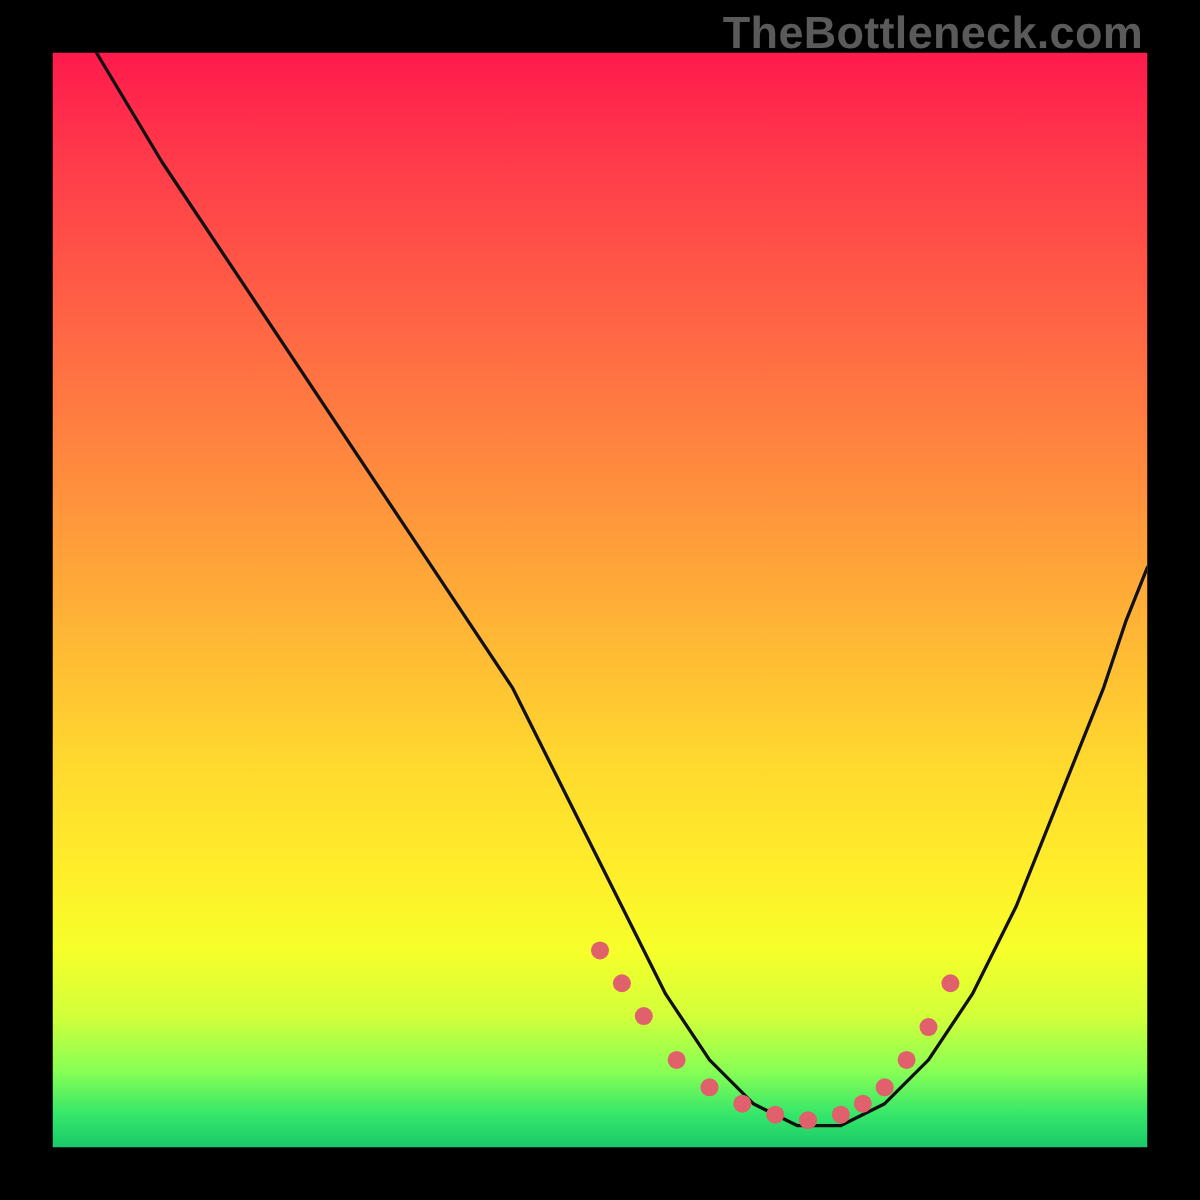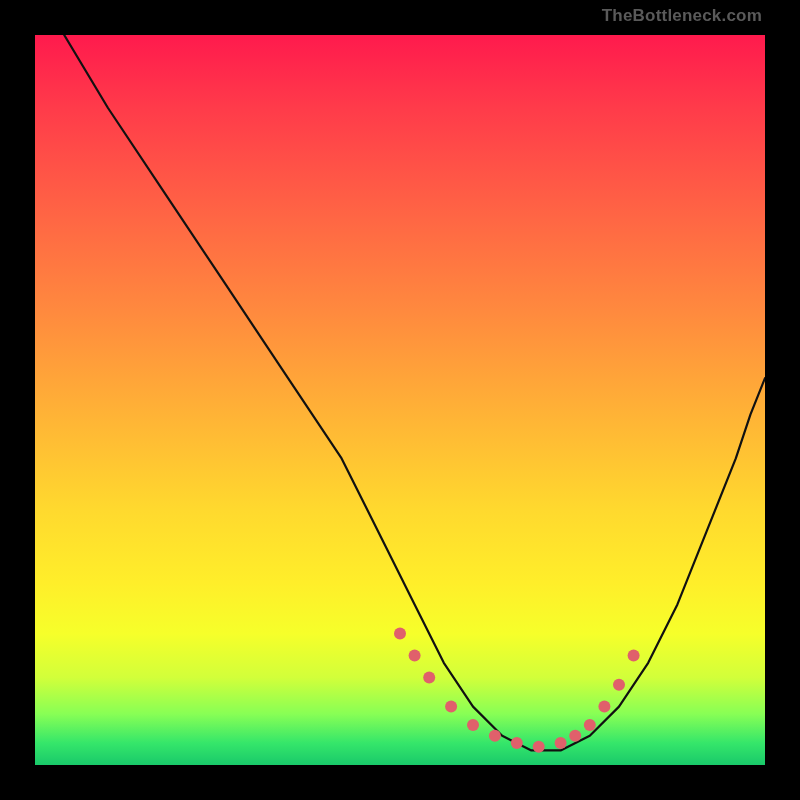--- a/index.html
+++ b/index.html
@@ -41,21 +41,21 @@
       #d2ff3a 88%,
       #88ff55 93%,
       #35e66a 97%,
       #19c96a 100%
     );
   }
   .watermark {
     position: absolute;
     top: 6px;
     right: 38px;
-    font-size: 17px;
+    font-size: 30px;
     font-weight: 600;
     color: #5a5a5a;
     letter-spacing: 0.2px;
     user-select: none;
   }
   svg.curve {
     position: absolute;
     inset: 0;
   }
   .curve-path {

